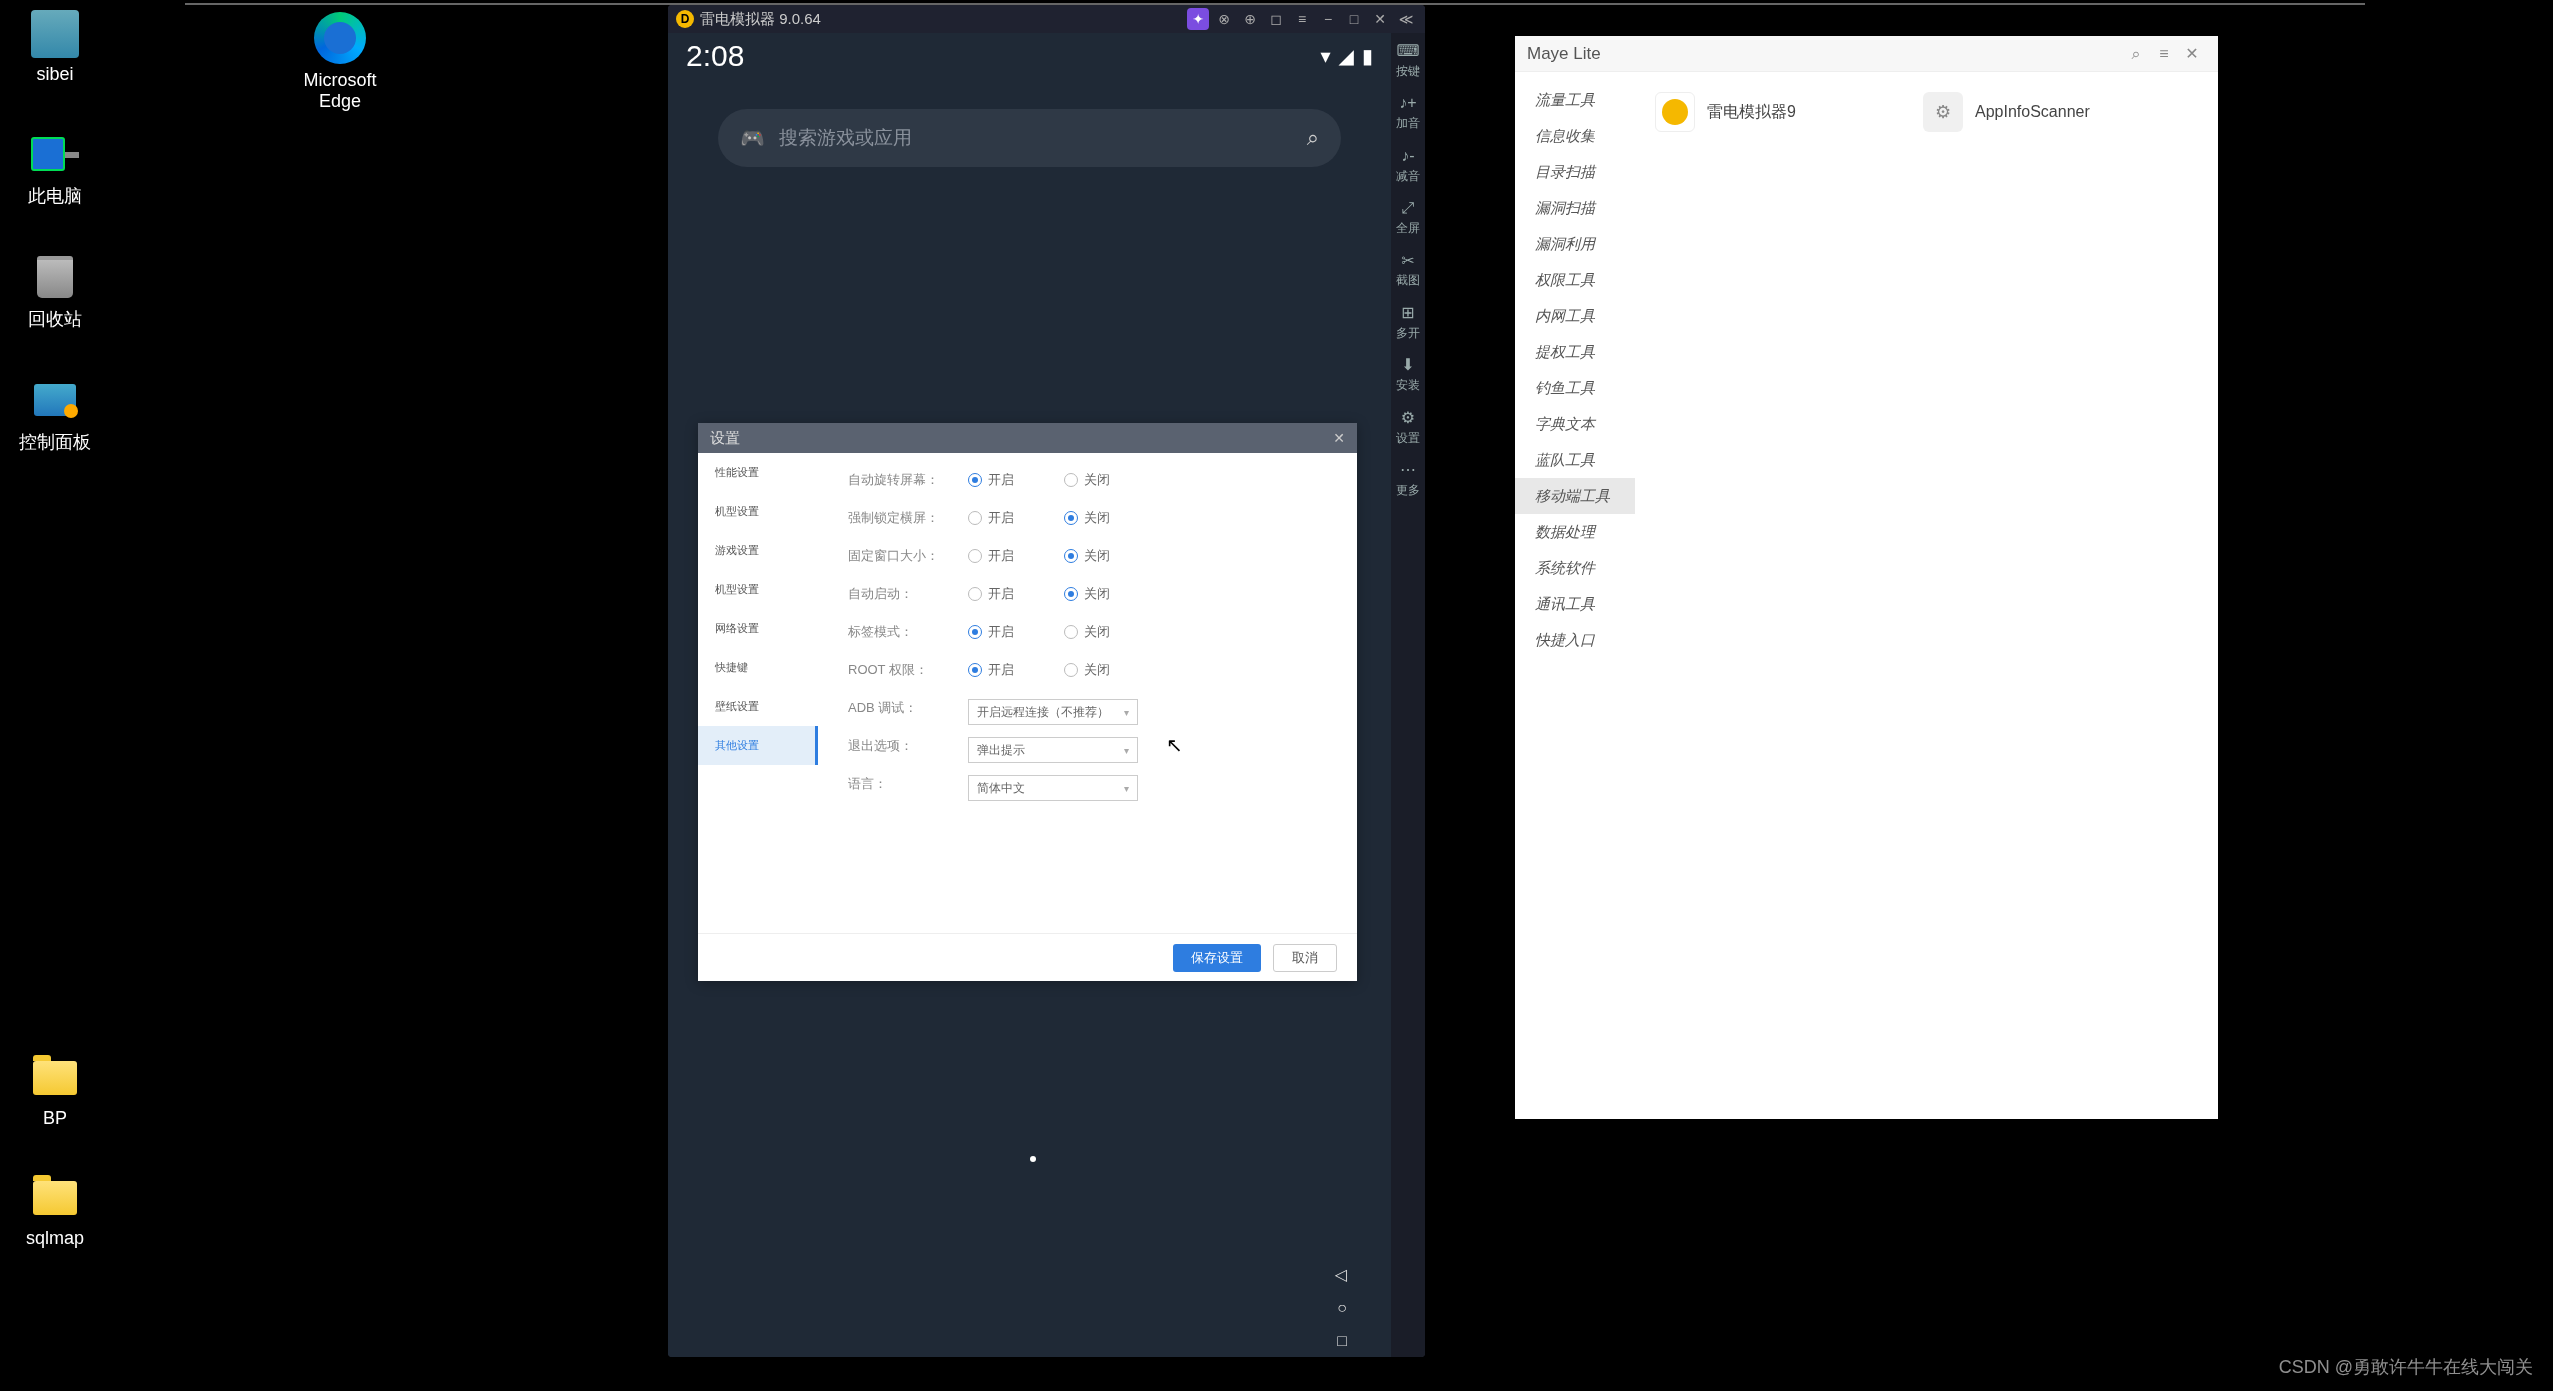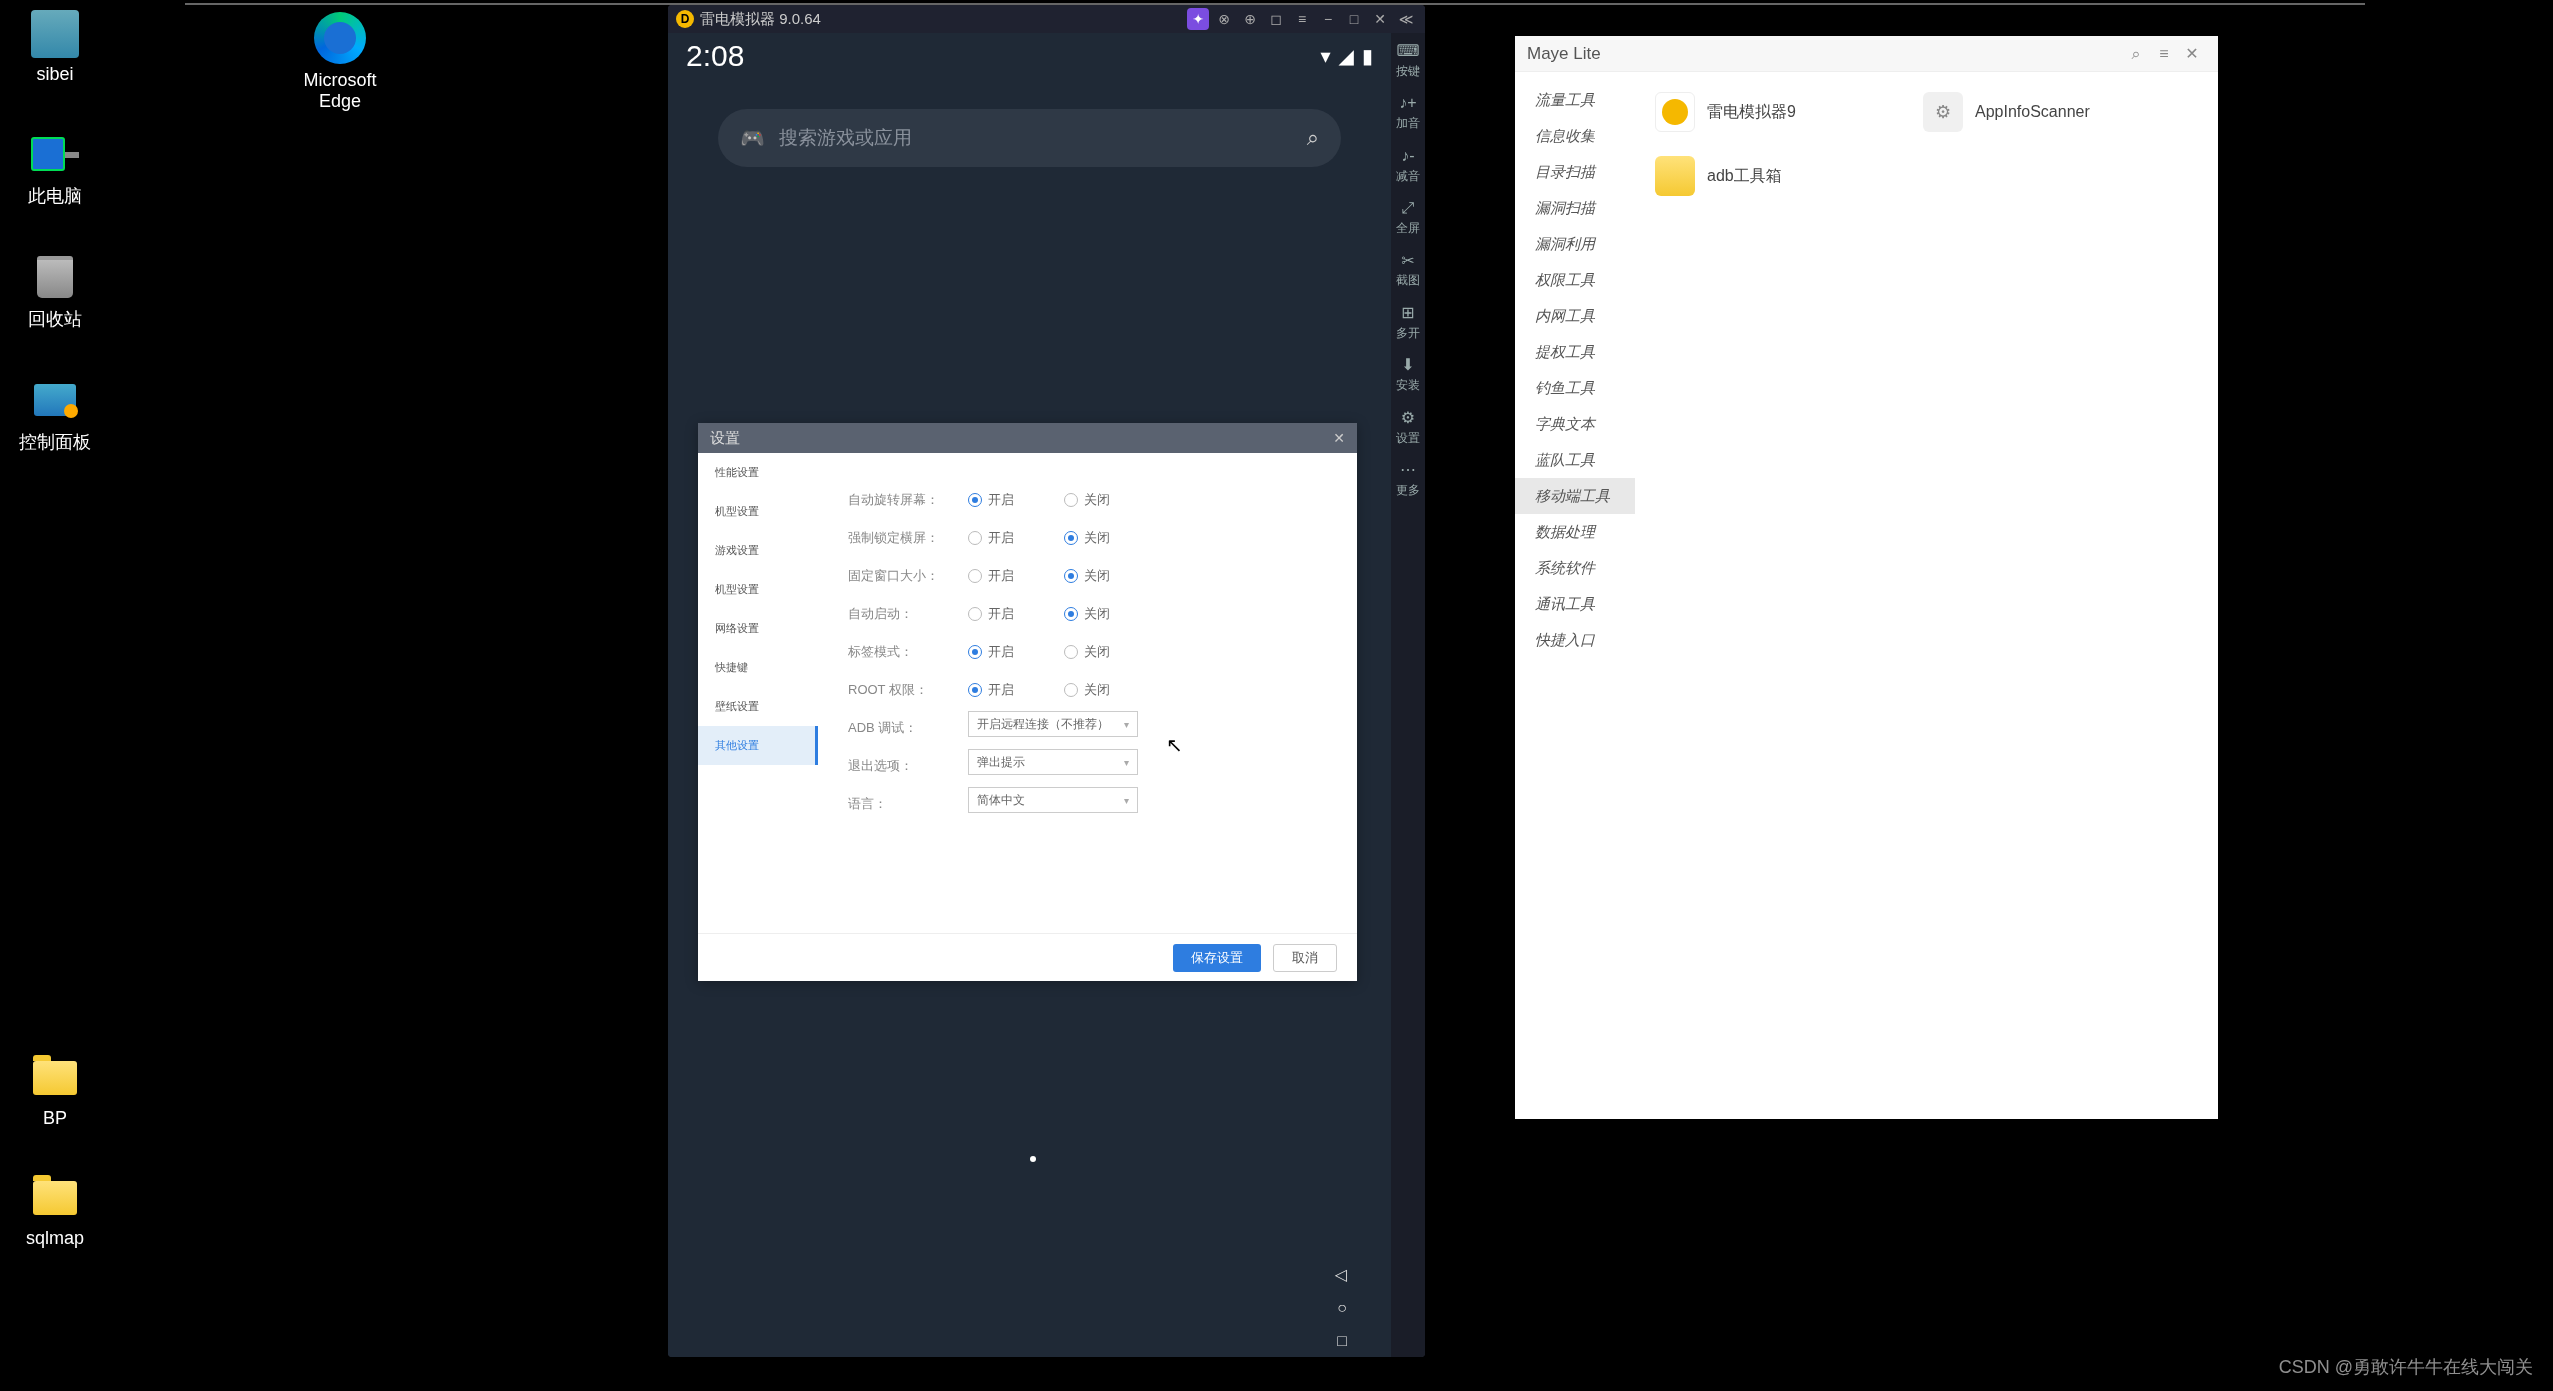--- a/index.html
+++ b/index.html
@@ -68,21 +68,21 @@
 
 
 .settings { position:absolute; left:30px; top:390px; right:34px; height:558px; background:#fff; box-shadow:0 2px 12px rgba(0,0,0,.3); }
 .set-title { height:30px; background:#5a6270; color:#ddd; font-size:15px; display:flex; align-items:center; padding:0 12px; }
 .set-title .x { margin-left:auto; cursor:pointer; color:#ccc; font-size:14px; }
 .set-body { display:flex; height:480px; }
 .set-nav { width:120px; background:#fff; }
 .set-nav .ni { height:39px; display:flex; align-items:center; padding-left:17px; font-size:11px; color:#555; cursor:pointer; }
 .set-nav .ni.active { background:#e3eef9; border-right:3px solid #2e7de0; color:#2e7de0; }
 .set-main { flex:1; padding:18px 30px; font-size:13px; color:#666; }
-.set-row { display:flex; align-items:flex-end; height:38px; }
+.set-row { display:flex; align-items:flex-start; height:38px; }
 .set-row .rl { width:120px; color:#888; }
 .set-row .opts { display:flex; gap:50px; }
 .set-row .opt { display:flex; align-items:center; gap:6px; }
 .radio { width:14px; height:14px; border:1px solid #bbb; border-radius:50%; display:inline-block; position:relative; }
 .radio.on { border-color:#2e7de0; }
 .radio.on::after { content:""; position:absolute; inset:3px; background:#2e7de0; border-radius:50%; }
 .sel { width:170px; height:26px; border:1px solid #ccc; padding:0 8px; display:flex; align-items:center; font-size:12px; justify-content:space-between; cursor:pointer; }
 .sel .caret { color:#aaa; font-size:10px; }
 .set-foot { height:48px; display:flex; align-items:center; justify-content:flex-end; padding-right:20px; gap:12px; border-top:1px solid #eee; }
 .btn { height:28px; padding:0 18px; font-size:13px; border-radius:3px; cursor:pointer; display:flex; align-items:center;justify-content:flex-end; }
@@ -341,21 +341,17 @@
       </div>
     <div class="maye-content" id="maye-content">
         <div class="mitem">
           <div class="mic y"></div>
           <div class="ml">雷电模拟器9</div>
         </div>
         <div class="mitem">
           <div class="mic g">⚙</div>
           <div class="ml">AppInfoScanner</div>
         </div>
-        <div class="mitem">
-          <div class="mic f"></div>
-          <div class="ml">adb工具箱</div>
-        </div>
       </div>
   </div>
 </div>
 
 <div class="watermark">CSDN @勇敢许牛牛在线大闯关</div>
 
 </body></html>

